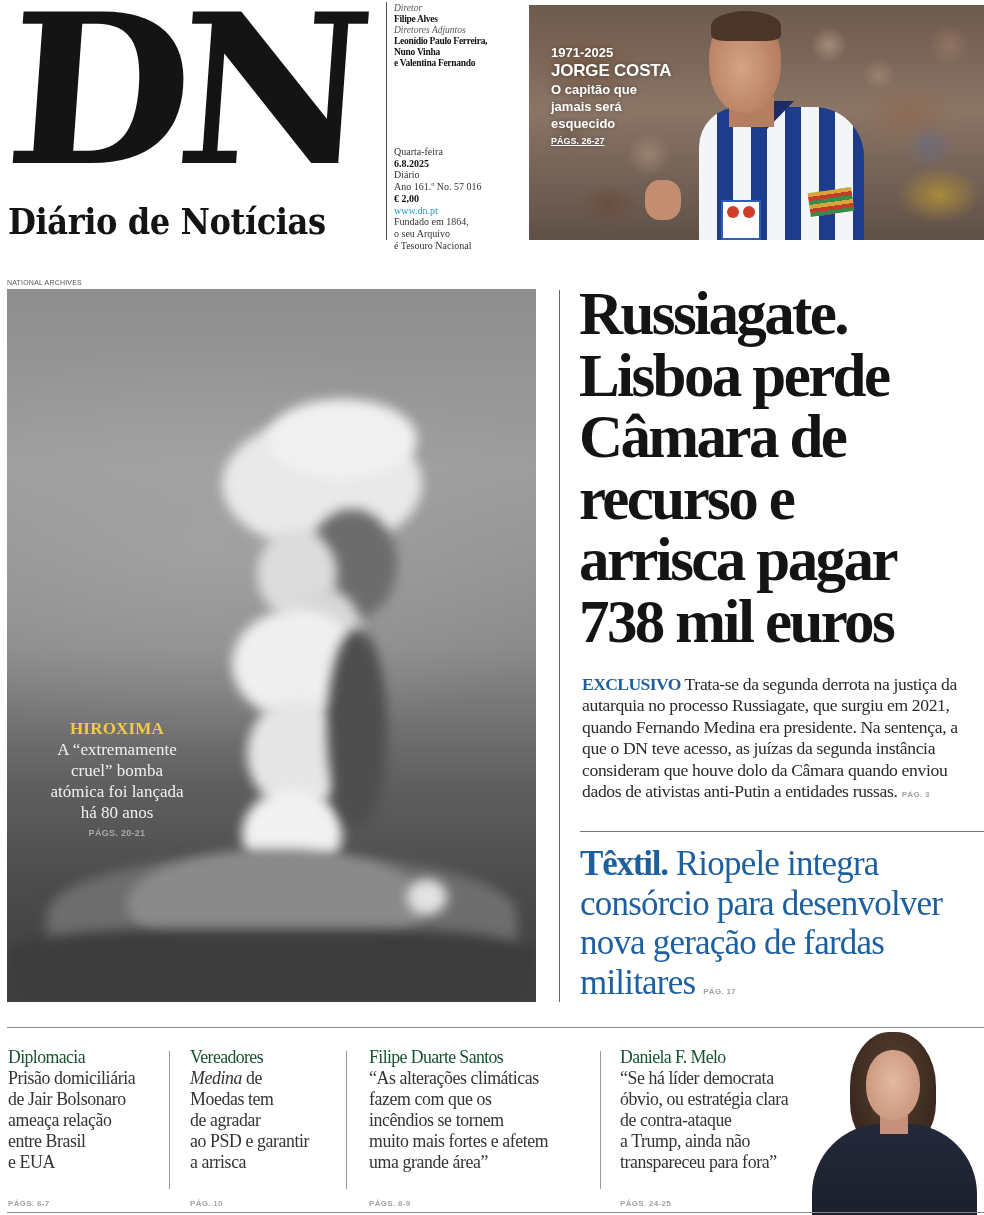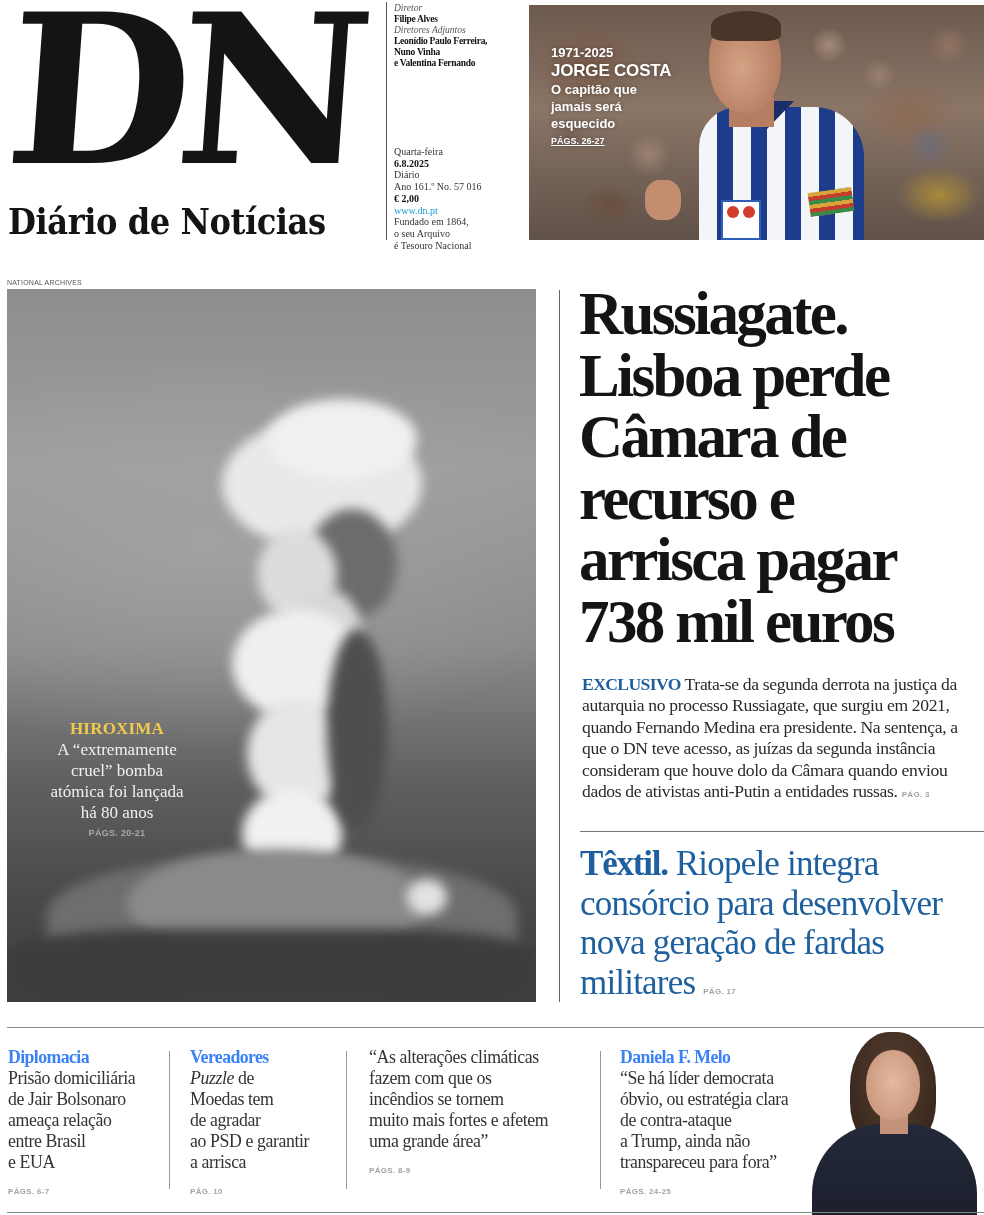--- a/index.html
+++ b/index.html
@@ -78,22 +78,22 @@
     .lede { position: absolute; left: 582px; top: 661px; width: 402px; font-size: 17.6px; line-height: 21.4px; color: #2a2a2a; letter-spacing: -0.35px; margin-top: 13px; }
     .lede .kick { color: #1f5e9e; font-weight: bold; letter-spacing: -0.6px; }
     .pgtag { font-family: "Liberation Sans", "DejaVu Sans", sans-serif; font-weight: bold; font-size: 8px; color: #a3a3a3; letter-spacing: 0.3px; }
     .hrule { position: absolute; height: 1px; background: #777; }
 
     .second { position: absolute; left: 580px; top: 844px; width: 404px; font-size: 35px; line-height: 39.6px; color: #1d5f9f; letter-spacing: -0.8px; }
     .second .kick { font-weight: bold; letter-spacing: -1.2px; }
 
     
     .teaser { position: absolute; top: 1047px; font-size: 17.8px; line-height: 21px; color: #333; letter-spacing: -0.4px; }
-    .teaser .title { font-weight: bold; color: #3b82f6; letter-spacing: -0.6px; }
-    .teaser .pg { margin-top: 8px; }
+    .teaser .title { font-weight: normal; color: #14532d; letter-spacing: -0.6px; }
+    .teaser .pg { margin-top: 20px; }
     .portrait { position: absolute; left: 812px; top: 1032px; width: 165px; height: 183px; overflow: hidden; }
     .portrait .hair { position: absolute; left: 38px; top: 0; width: 86px; height: 118px; border-radius: 46% 46% 40% 40%; background: radial-gradient(ellipse at 50% 40%, #5b4030 0%, #3c2a20 70%); }
     .portrait .face { position: absolute; left: 54px; top: 18px; width: 54px; height: 70px; border-radius: 48%; background: radial-gradient(ellipse at 50% 45%, #e2b9a0 0%, #c9967c 80%); }
     .portrait .neck { position: absolute; left: 68px; top: 80px; width: 28px; height: 22px; background: #c4917a; }
     .portrait .body { position: absolute; left: 0; top: 92px; width: 165px; height: 100px; border-radius: 70px 70px 0 0; background: linear-gradient(180deg, #24293a 0%, #1b1f2c 100%); }
   </style>
 </head>
 <body>
 
 <div class="logo">
@@ -213,30 +213,31 @@
   <div>de Jair Bolsonaro</div>
   <div>ameaça relação</div>
   <div>entre Brasil</div>
   <div>e EUA</div>
   <div class="pg pgtag">PÁGS. 6-7</div>
 </div>
 <div class="vrule" style="left:169px; top:1051px; height:138px; background:#999;"></div>
 
 <div class="teaser" style="left:190px; width:160px;">
   <div class="title">Vereadores</div>
-  <div><i>Puzzle</i><span> de</span></div>
+  <div><i>Medina</i><span> de</span></div>
   <div>Moedas tem</div>
   <div>de agradar</div>
   <div>ao PSD e garantir</div>
   <div>a arrisca</div>
   <div class="pg pgtag">PÁG. 10</div>
 </div>
 <div class="vrule" style="left:346px; top:1051px; height:138px; background:#999;"></div>
 
 <div class="teaser" style="left:369px; width:230px;">
+  <div class="title">Filipe Duarte Santos</div>
   <div>“As alterações climáticas</div>
   <div>fazem com que os</div>
   <div>incêndios se tornem</div>
   <div>muito mais fortes e afetem</div>
   <div>uma grande área”</div>
   <div class="pg pgtag">PÁGS. 8-9</div>
 </div>
 <div class="vrule" style="left:600px; top:1051px; height:138px; background:#999;"></div>
 
 <div class="teaser" style="left:620px; width:210px;">

